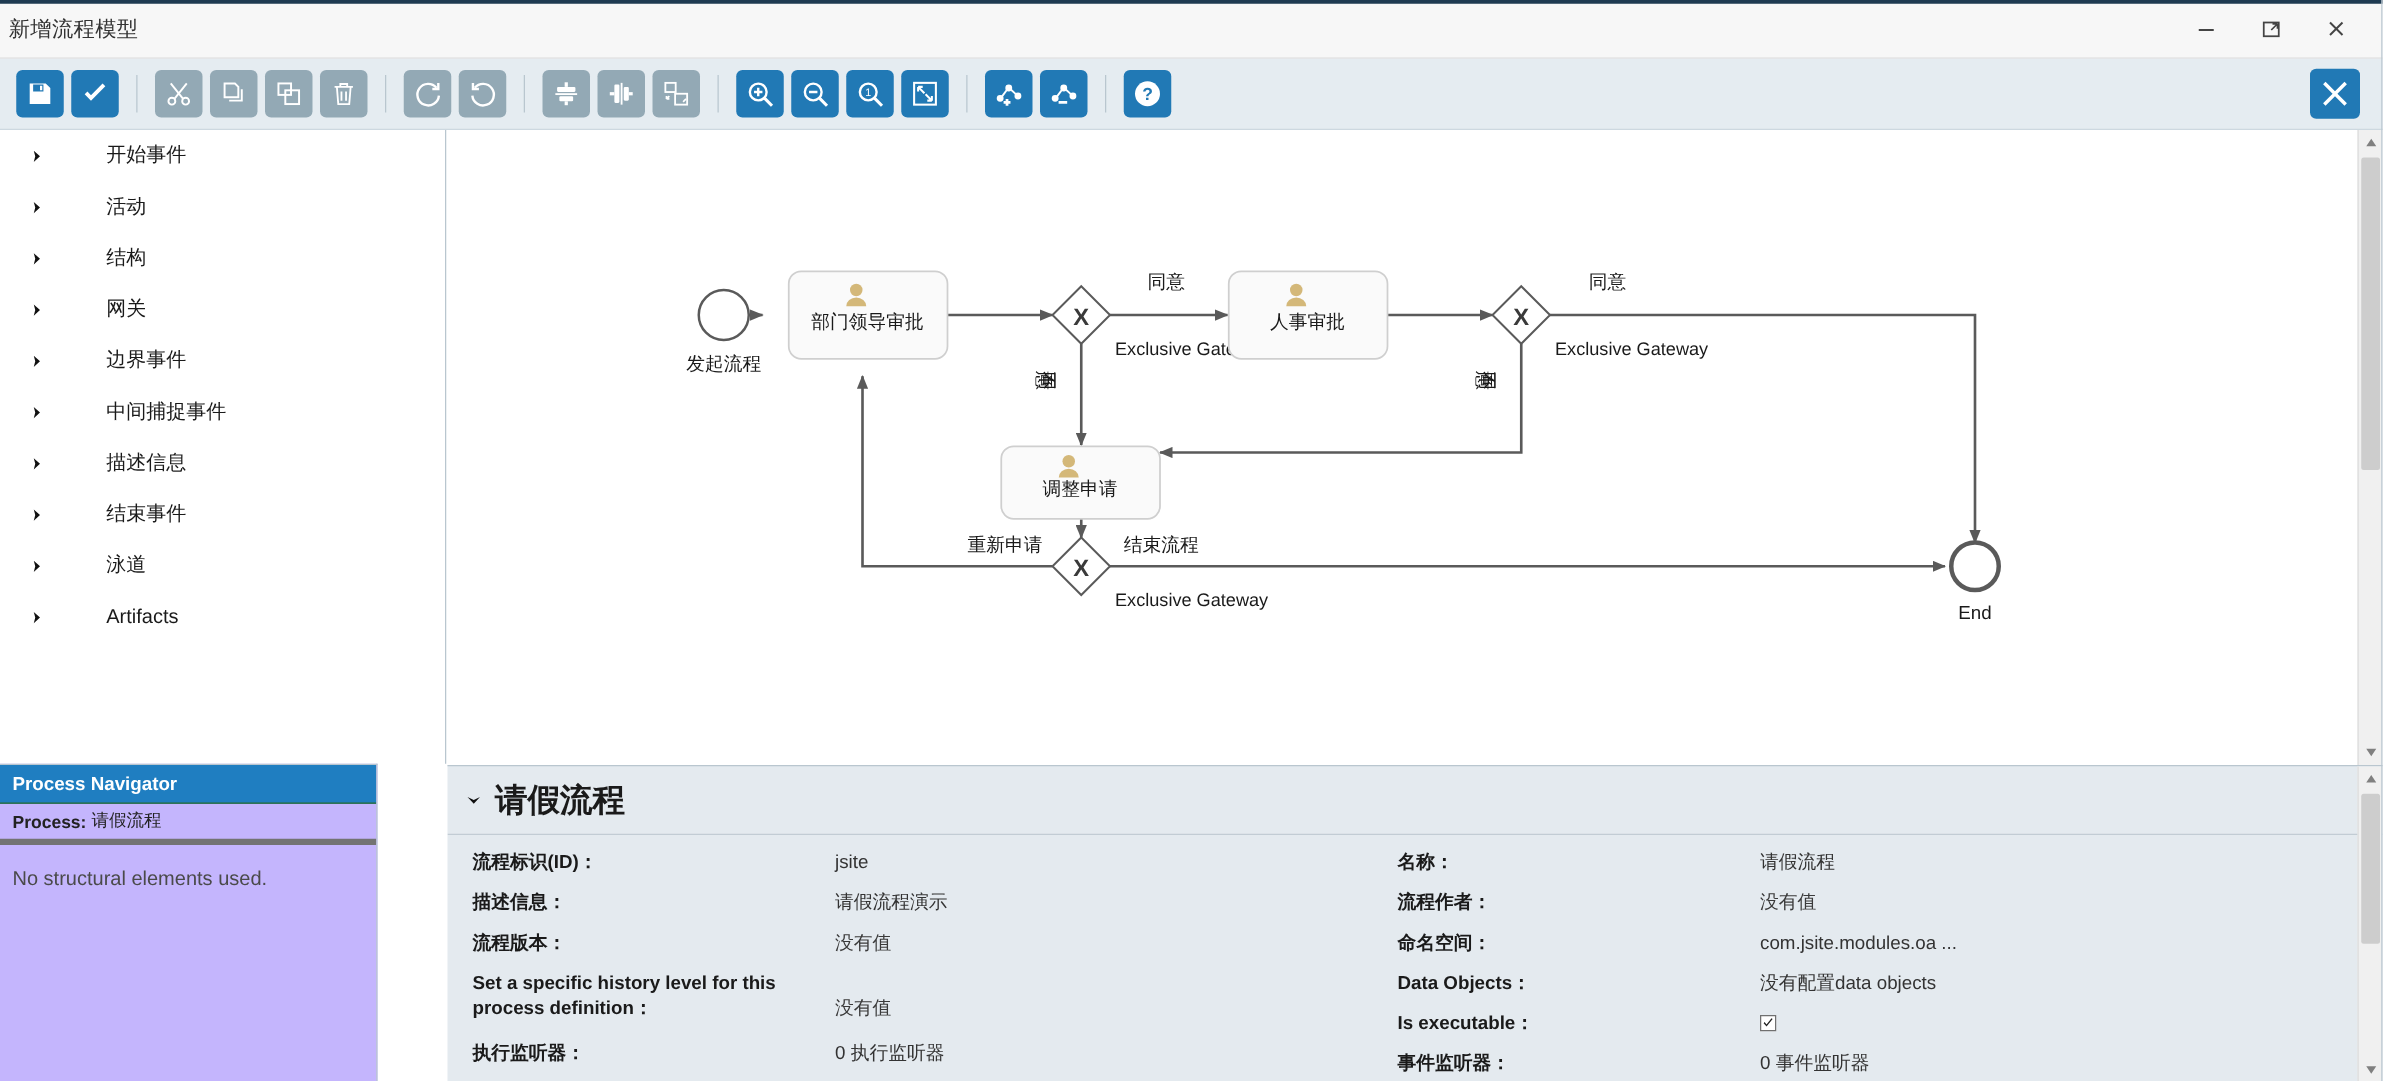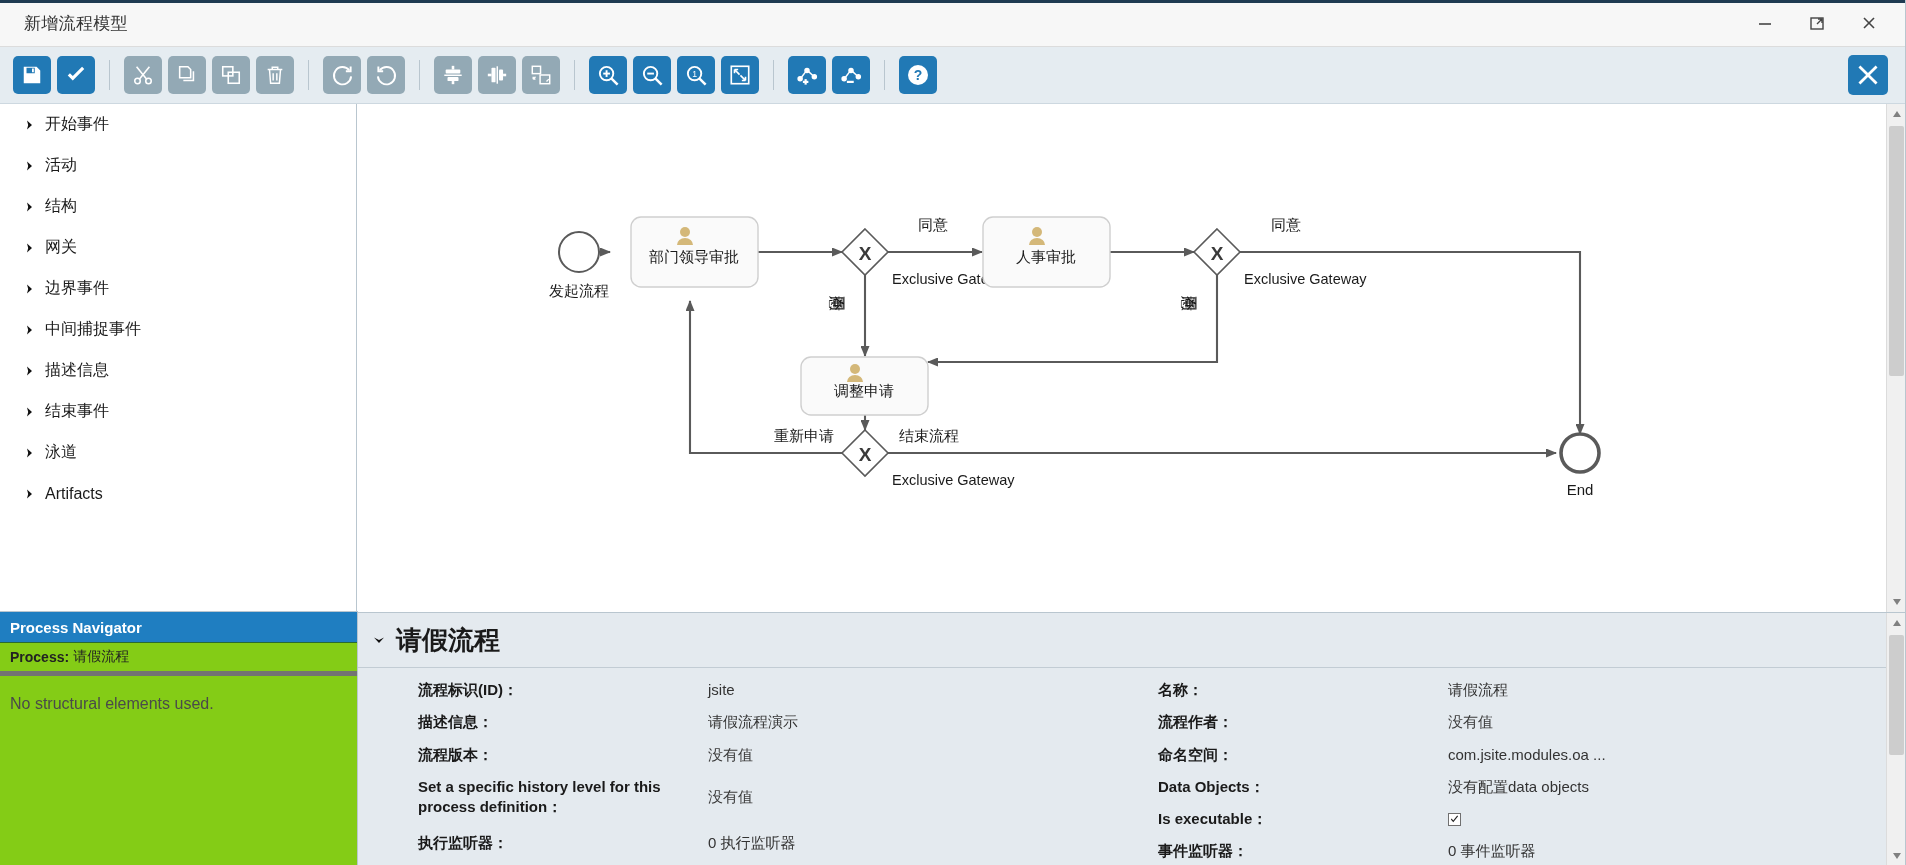--- a/index.html
+++ b/index.html
@@ -12,21 +12,21 @@
   }
 
   
   #titlebar {
     position: absolute; left: 0; top: 0; width: 1906px; height: 47px;
     background: #f7f7f7;
     border-bottom: 1px solid #dcdcdc;
     display: flex; align-items: center;
   }
   #titlebar .tb-title {
-    margin-left: 24px; font-size: 17px; color: #333; letter-spacing: .3px;
+    margin-left: 7px; font-size: 17px; color: #333; letter-spacing: .3px;
   }
   #titlebar .win-ctrls {
     margin-left: auto; display: flex; align-items: center; gap: 26px;
     padding-right: 24px; color: #4a4a4a;
   }
   .win-btn { width: 26px; height: 26px; display: flex; align-items: center;
              justify-content: center; cursor: default; }
   .win-btn svg { display: block; }
   #titlebar .topstripe {
     position: absolute; left: 0; top: 0; width: 1906px; height: 3px;
@@ -52,29 +52,29 @@
   .tb-spacer { flex: 1 1 auto; }
   .tbtn.close-x { background: #2179b5; width: 40px; height: 40px; margin-right: 8px; }
 
   
   #palette {
     position: absolute; left: 0; top: 104px; width: 357px; height: 507px;
     background: #ffffff; border-right: 1px solid #b9c6cf; overflow: hidden;
   }
   .pal-item {
     display: flex; align-items: center; height: 41px;
-    padding-left: 24px; font-size: 16px; color: #1a1a1a; cursor: pointer;
+    padding-left: 24px; font-size: 16px; color: #1a1a1a; cursor: pointer; gap: 40px;
   }
   .pal-item .chev { margin-right: 9px; display: flex; }
   .pal-item .chev svg { display: block; }
 
   
   #navigator {
-    position: absolute; left: 0; top: 611px; width: 358px; height: 254px;
-    background: #84cc16; border-right: 1px solid #b9c6cf;
+    position: absolute; left: 0; top: 611px; width: 302px; height: 254px;
+    background: #c4b5fd; border-right: 1px solid #b9c6cf;
     border-top: 1px solid #b9c6cf; overflow: hidden;
   }
   #nav-header {
     height: 31px; background: #1f7ec1; color: #fff;
     font-weight: bold; font-size: 15px;
     display: flex; align-items: center; padding-left: 10px;
     border-bottom: 1px solid #2a6b2f;
   }
   #nav-proc {
     height: 33px; display: flex; align-items: center; padding-left: 10px;
@@ -118,21 +118,21 @@
     border-bottom: 1px solid #c2ccd4;
   }
   #props-head .caret { margin-right: 10px; display: flex; }
   #props-head .ptitle { font-size: 26px; font-weight: bold; color: #1a1a1a; }
   #props-body {
     position: relative; padding: 14px 0 0 0; height: 198px;
   }
   .prop-col { position: absolute; top: 12px; }
   .prop-col.left  { left: 20px;  width: 760px; }
   .prop-col.right { left: 760px; width: 760px; }
-  .prow { display: flex; margin-bottom: 12px; align-items: center; margin-left: 40px; }
+  .prow { display: flex; margin-bottom: 12px; align-items: flex-end; }
   .plabel {
     width: 290px; flex: none; font-size: 15px; color: #1a1a1a;
     font-weight: bold; line-height: 1.35;
   }
   .pval { font-size: 15px; color: #333; line-height: 1.35; }
   .pval.faded { color: #3a3a3a; }
   .pcheck {
     width: 13px; height: 13px; border: 1px solid #707070; background: #fff;
     display: inline-flex; align-items: center; justify-content: center;
     margin-top: 2px;

